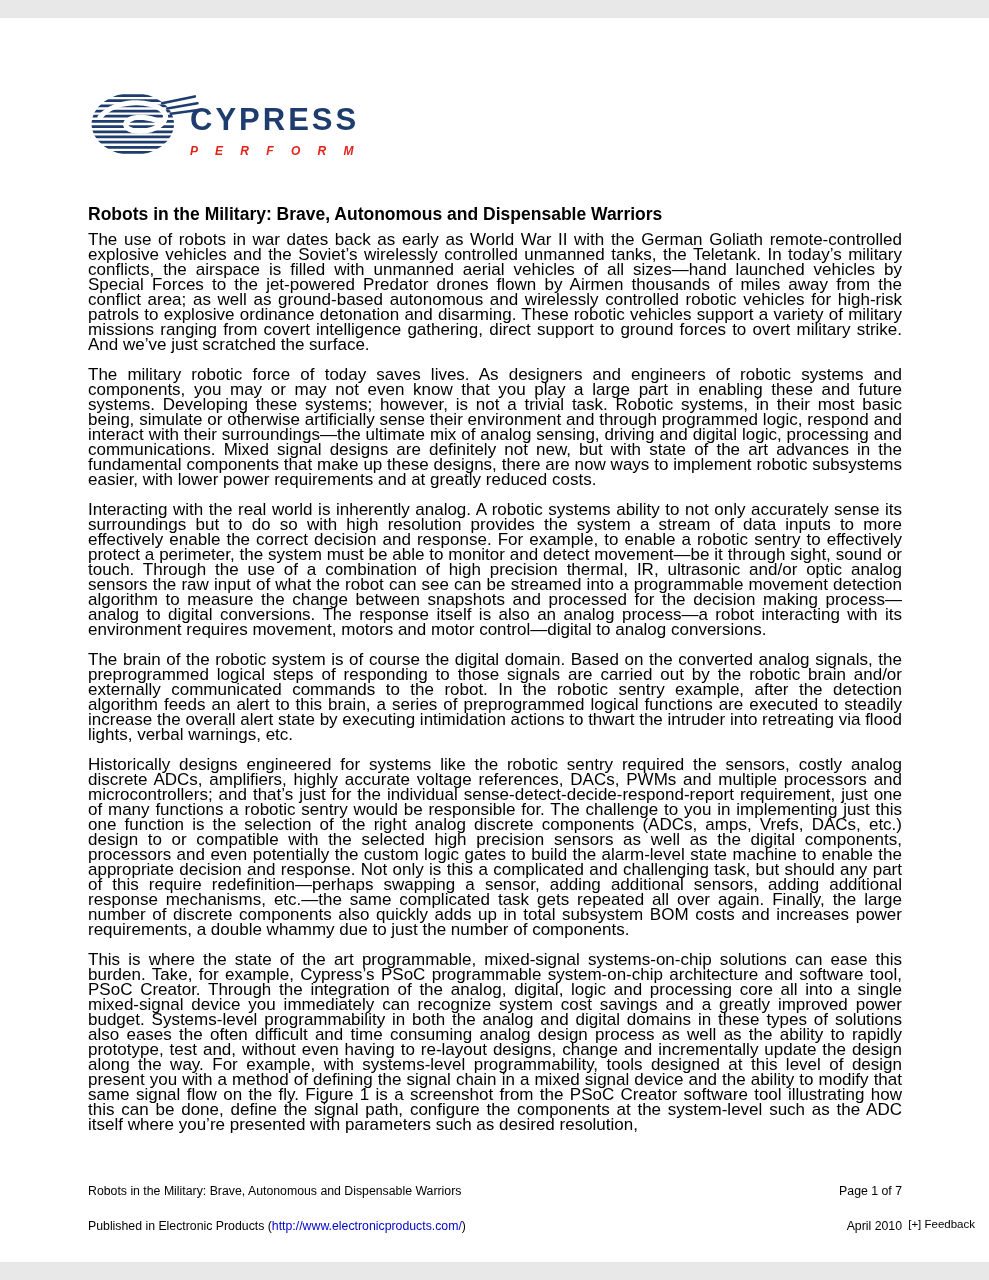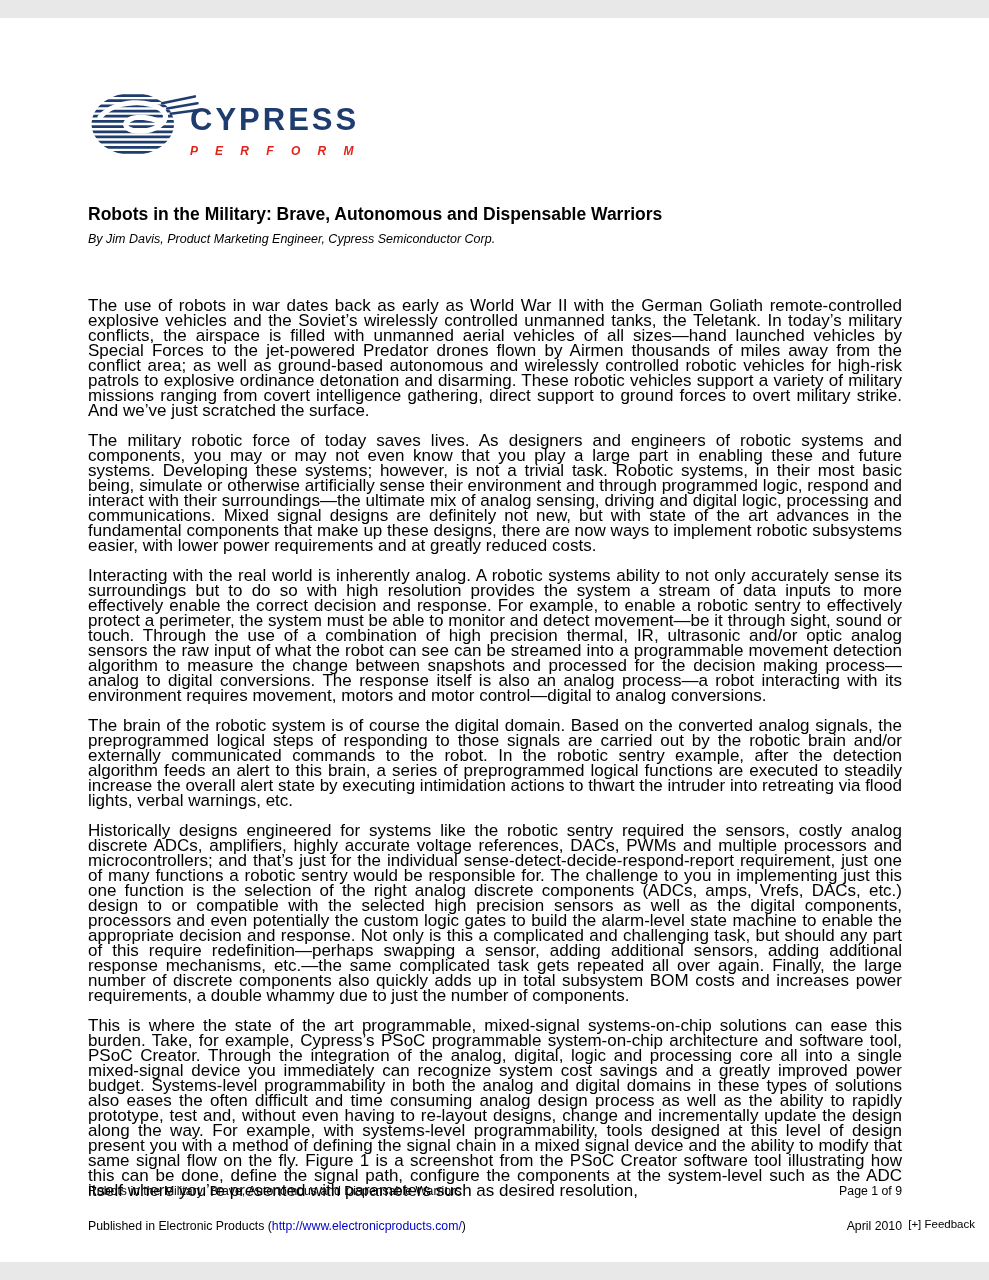--- a/index.html
+++ b/index.html
@@ -128,35 +128,34 @@
           <line x1="96" y1="34" x2="126" y2="30"></line>
         </g>
       </svg>
       <div class="logo-text">
         <div class="brand-word">CYPRESS</div>
         <div class="brand-tagline">P E R F O R M</div>
       </div>
     </div>
 
     <h1 class="title">Robots in the Military: Brave, Autonomous and Dispensable Warriors</h1>
-    <p class="byline">By Jim Davis, Product Marketing Engineer, Cypress Semiconductor Corp.</p>
 
     <p class="body-par">The use of robots in war dates back as early as World War II with the German Goliath remote-controlled explosive vehicles and the Soviet’s wirelessly controlled unmanned tanks, the Teletank.  In today’s military conflicts, the airspace is filled with unmanned aerial vehicles of all sizes—hand launched vehicles by Special Forces to the jet-powered Predator drones flown by Airmen thousands of miles away from the conflict area; as well as ground-based autonomous and wirelessly controlled robotic vehicles for high-risk patrols to explosive ordinance detonation and disarming.  These robotic vehicles support a variety of military missions ranging from covert intelligence gathering, direct support to ground forces to overt military strike.  And we’ve just scratched the surface.</p>
     <p class="body-par">The military robotic force of today saves lives.  As designers and engineers of robotic systems and components, you may or may not even know that you play a large part in enabling these and future systems.  Developing these systems; however, is not a trivial task.  Robotic systems, in their most basic being, simulate or otherwise artificially sense their environment and through programmed logic, respond and interact with their surroundings—the ultimate mix of analog sensing, driving and digital logic, processing and communications.  Mixed signal designs are definitely not new, but with state of the art advances in the fundamental components that make up these designs, there are now ways to implement robotic subsystems easier, with lower power requirements and at greatly reduced costs.</p>
     <p class="body-par">Interacting with the real world is inherently analog.  A robotic systems ability to not only accurately sense its surroundings but to do so with high resolution provides the system a stream of data inputs to more effectively enable the correct decision and response.  For example, to enable a robotic sentry to effectively protect a perimeter, the system must be able to monitor and detect movement—be it through sight, sound or touch.  Through the use of a combination of high precision thermal, IR, ultrasonic and/or optic analog sensors the raw input of what the robot can see can be streamed into a programmable movement detection algorithm to measure the change between snapshots and processed for the decision making process—analog to digital conversions.  The response itself is also an analog process—a robot interacting with its environment requires movement, motors and motor control—digital to analog conversions.</p>
     <p class="body-par">The brain of the robotic system is of course the digital domain.  Based on the converted analog signals, the preprogrammed logical steps of responding to those signals are carried out by the robotic brain and/or externally communicated commands to the robot.  In the robotic sentry example, after the detection algorithm feeds an alert to this brain, a series of preprogrammed logical functions are executed to steadily increase the overall alert state by executing intimidation actions to thwart the intruder into retreating via flood lights, verbal warnings, etc.</p>
     <p class="body-par">Historically designs engineered for systems like the robotic sentry required the sensors, costly analog discrete ADCs, amplifiers, highly accurate voltage references, DACs, PWMs and multiple processors and microcontrollers; and that’s just for the individual sense-detect-decide-respond-report requirement, just one of many functions a robotic sentry would be responsible for.  The challenge to you in implementing just this one function is the selection of the right analog discrete components (ADCs, amps, Vrefs, DACs, etc.) design to or compatible with the selected high precision sensors as well as the digital components, processors and even potentially the custom logic gates to build the alarm-level state machine to enable the appropriate decision and response.  Not only is this a complicated and challenging task, but should any part of this require redefinition—perhaps swapping a sensor, adding additional sensors, adding additional response mechanisms, etc.—the same complicated task gets repeated all over again.  Finally, the large number of discrete components also quickly adds up in total subsystem BOM costs and increases power requirements, a double whammy due to just the number of components.</p>
     <p class="body-par">This is where the state of the art programmable, mixed-signal systems-on-chip solutions can ease this burden.  Take, for example, Cypress’s PSoC programmable system-on-chip architecture and software tool, PSoC Creator.  Through the integration of the analog, digital, logic and processing core all into a single mixed-signal device you immediately can recognize system cost savings and a greatly improved power budget.  Systems-level programmability in both the analog and digital domains in these types of solutions also eases the often difficult and time consuming analog design process as well as the ability to rapidly prototype, test and, without even having to re-layout designs, change and incrementally update the design along the way.  For example, with systems-level programmability, tools designed at this level of design present you with a method of defining the signal chain in a mixed signal device and the ability to modify that same signal flow on the fly.  Figure 1 is a screenshot from the PSoC Creator software tool illustrating how this can be done, define the signal path, configure the components at the system-level such as the ADC itself where you’re presented with parameters such as desired resolution,</p>
 
   </div>
 
   <div class="footer">
     <div class="footer-row">
       <span>Robots in the Military: Brave, Autonomous and Dispensable Warriors</span>
-      <span>Page 1 of 9</span>
+      <span>Page 1 of 7</span>
     </div>
     <div class="footer-row">
       <span>
         <span>Published in Electronic Products (</span><a class="doc-link">http://www.electronicproducts.com/</a><span>)</span>
       </span>
       <span>April 2010</span>
     </div>
   </div>
 
   <div class="feedback">[+] Feedback</div>

